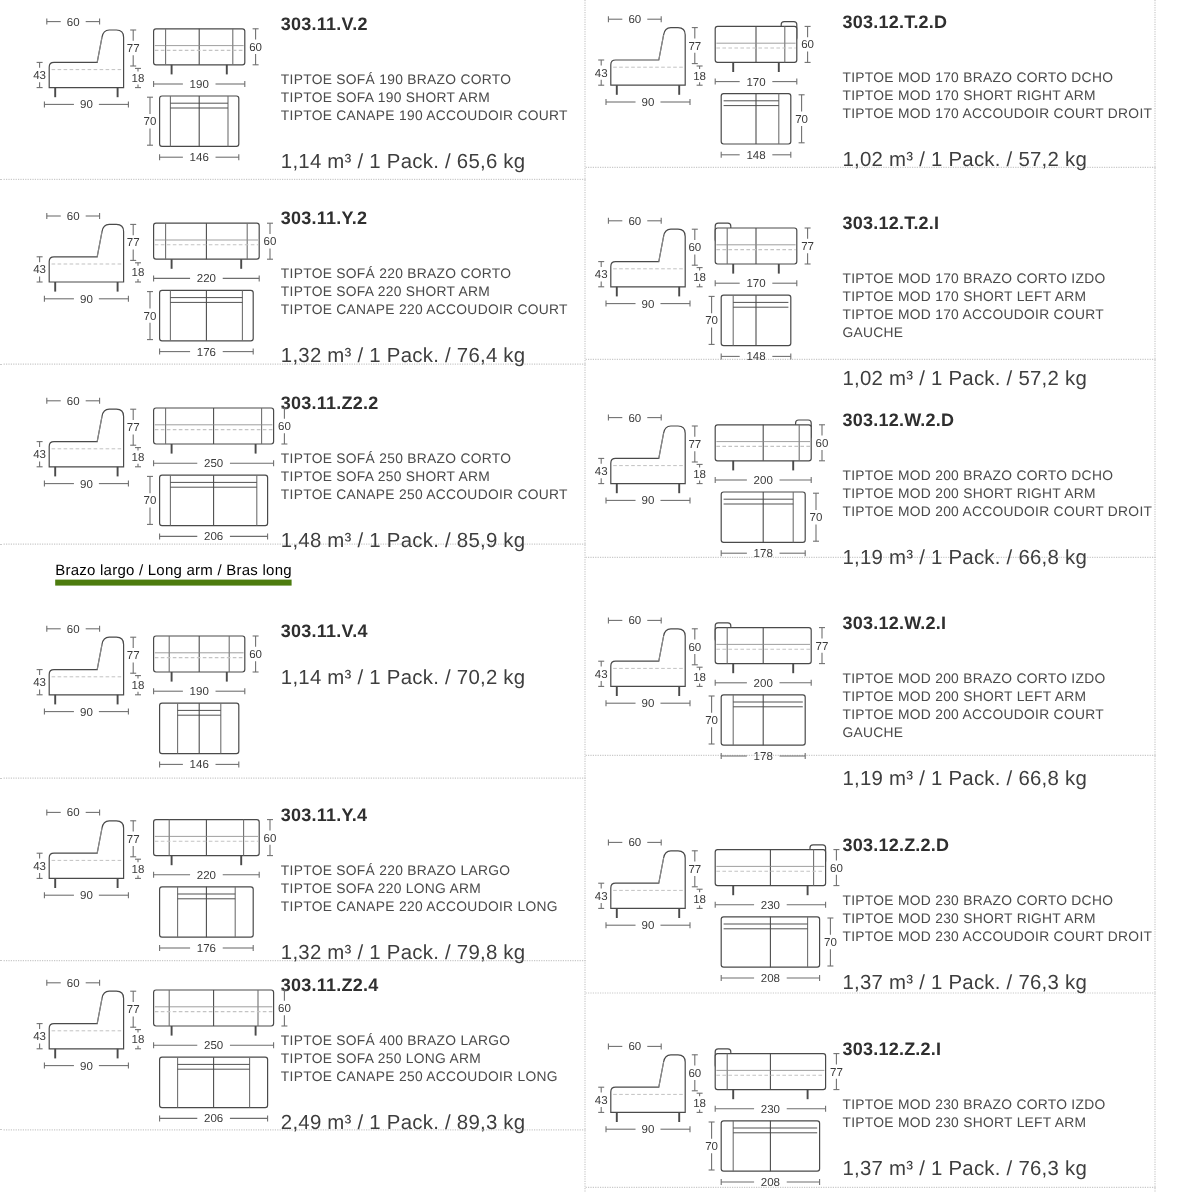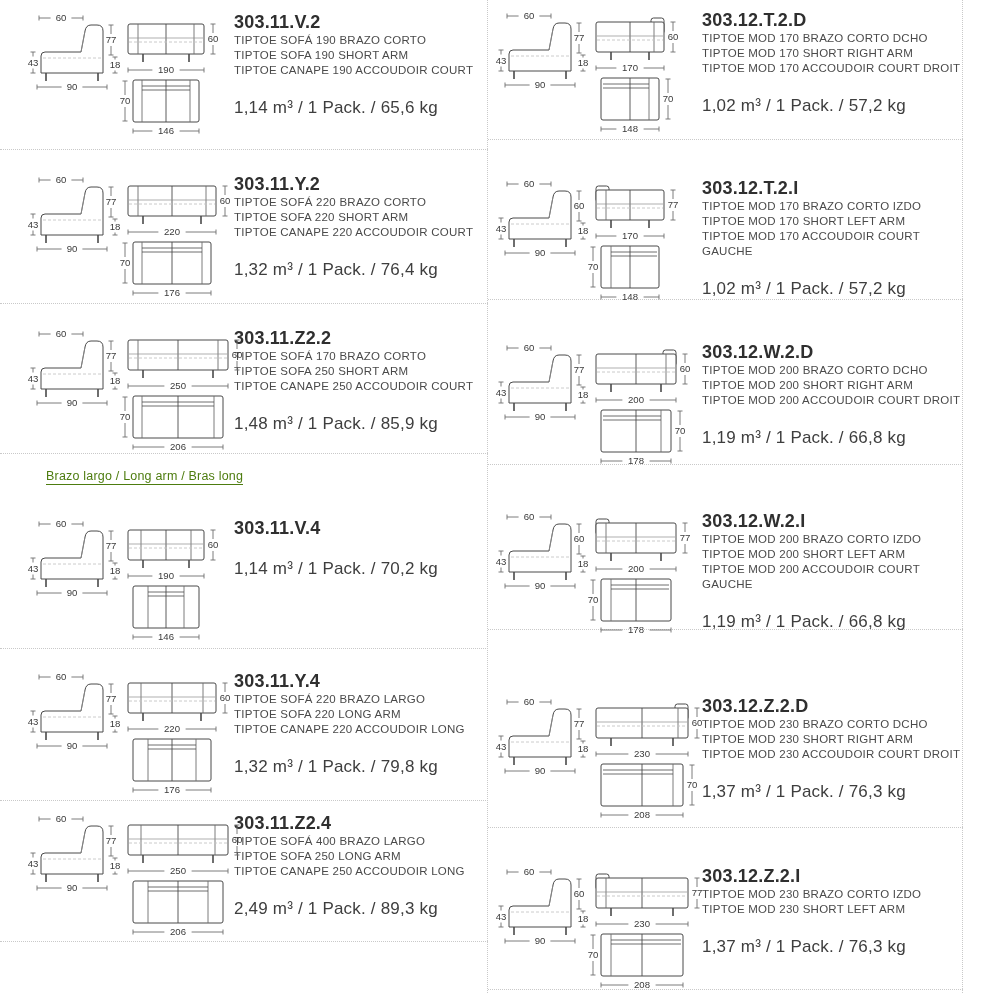--- a/index.html
+++ b/index.html
@@ -8,26 +8,26 @@
   .vline{position:absolute;top:0;height:993px;width:0;border-left:1px dotted #c9c9c9;}
   .col{position:absolute;top:0;}
   .col-left{left:0;width:488px;}
   .col-right{left:488px;width:475px;}
   .cell{display:flex;box-sizing:border-box;border-bottom:1px dotted #c9c9c9;position:relative;}
   .col-left .cell{padding-left:26px;}
   .col-right .cell{padding-left:6px;}
   .drawings{position:relative;width:196px;flex:0 0 196px;}
   .drawings svg{position:absolute;left:0;top:0;overflow:visible;}
   .info{flex:1;padding-left:12px;margin-top:2px;}
-  .code{font-size:18px;font-weight:bold;color:#2f2f2f;letter-spacing:.2px;}
-  .desc{font-size:11.5px;line-height:15px;color:#4a4a4a;letter-spacing:.25px;}
+  .code{font-size:15px;font-weight:bold;color:#2f2f2f;letter-spacing:.2px;}
+  .desc{margin-top:31px;font-size:11.5px;line-height:15px;color:#4a4a4a;letter-spacing:.25px;}
   .stats{margin-top:20px;font-size:17px;color:#3e3e3e;letter-spacing:.2px;}
   .header-cell{box-sizing:border-box;padding:12px 0 0 46px;}
-  .header-cell span{font-size:12.5px;font-weight:500;color:#4d7c0f;letter-spacing:.2px;
-        border-bottom:1px solid #4d7c0f;padding-bottom:1px;}
+  .header-cell span{font-size:12.5px;font-weight:500;color:#000000;letter-spacing:.2px;
+        border-bottom:5px solid #4d7c0f;padding-bottom:1px;}
   svg text{font-family:"Liberation Sans",sans-serif;fill:#3a3a3a;}
 </style>
 </head>
 <body>
 
 <div class="page">
   <div class="vline" style="left:487px"></div>
   <div class="vline" style="left:962px"></div>
 
   <div class="col col-left">
@@ -257,21 +257,21 @@
             <line x1="96.5" y1="71" x2="101.5" y2="71" stroke="#6e6e6e" stroke-width="0.9"></line>
             <line x1="96.5" y1="111" x2="101.5" y2="111" stroke="#6e6e6e" stroke-width="0.9"></line>
             <line x1="99" y1="71" x2="99" y2="85" stroke="#6e6e6e" stroke-width="0.9"></line>
             <line x1="99" y1="97" x2="99" y2="111" stroke="#6e6e6e" stroke-width="0.9"></line>
             <text x="99" y="94.4" font-size="9.6" text-anchor="middle">70</text>
           </svg>
         </div>
       <div class="info">
         <div class="code">303.11.Z2.2</div>
         <div class="desc">
-          <div>TIPTOE SOFÁ 170 BRAZO CORTO</div>
+          <div>TIPTOE SOFÁ 250 BRAZO CORTO</div>
           <div>TIPTOE SOFA 250 SHORT ARM</div>
           <div>TIPTOE CANAPE 250 ACCOUDOIR COURT</div>
         </div>
         <div class="stats">1,48 m³ / 1 Pack. / 85,9 kg</div>
       </div>
     </div>
 
     <div class="header-cell" style="height:42px">
       <span>Brazo largo / Long arm / Bras long</span>
     </div>

